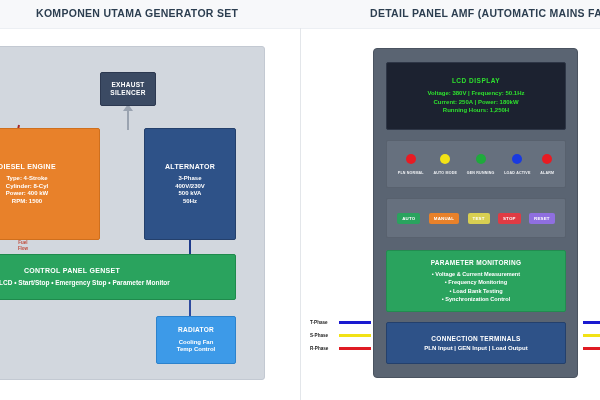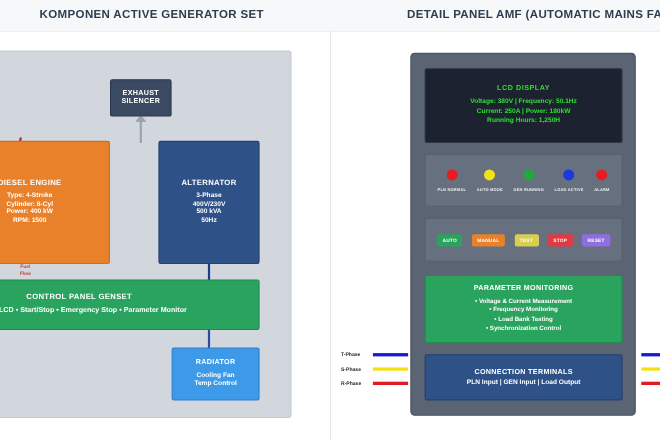--- a/index.html
+++ b/index.html
@@ -137,21 +137,21 @@
   .phase-right .phase-row { justify-content:flex-start; }
   .phase-right .phase-line { width:20px; margin-left:0; }
 </style>
 </head>
 <body>
 
 <div id="root">
 
   <div class="hdr-band"></div>
   <div class="hdr-underline"></div>
-  <div class="hdr-title" id="hdr-left">KOMPONEN ACTIVE GENERATOR SET</div>
+  <div class="hdr-title" id="hdr-left">KOMPONEN UTAMA GENERATOR SET</div>
   <div class="hdr-title" id="hdr-right">DETAIL PANEL AMF (AUTOMATIC MAINS FAILURE)</div>
   <div class="vdivider"></div>
 
   <div id="left-panel">
 
     <div class="gs-container"></div>
 
     <div class="conn" id="c-fuel-line"></div>
 
     <div class="conn" id="c-alt-vert"></div>

